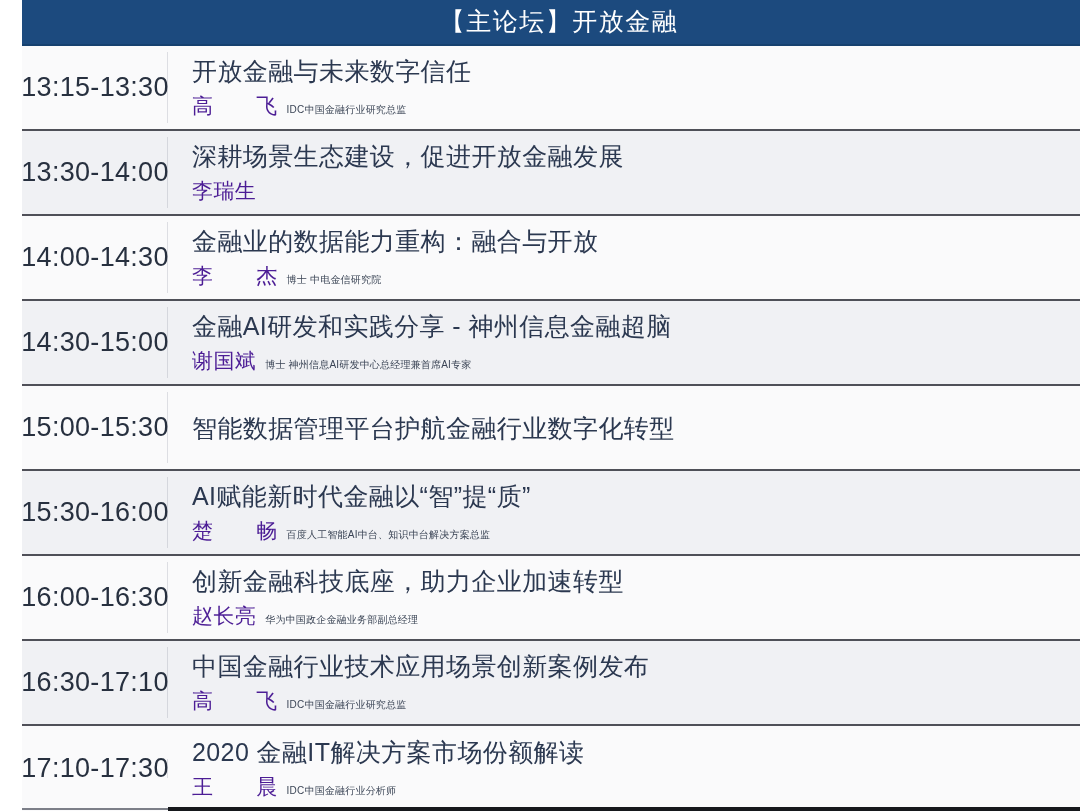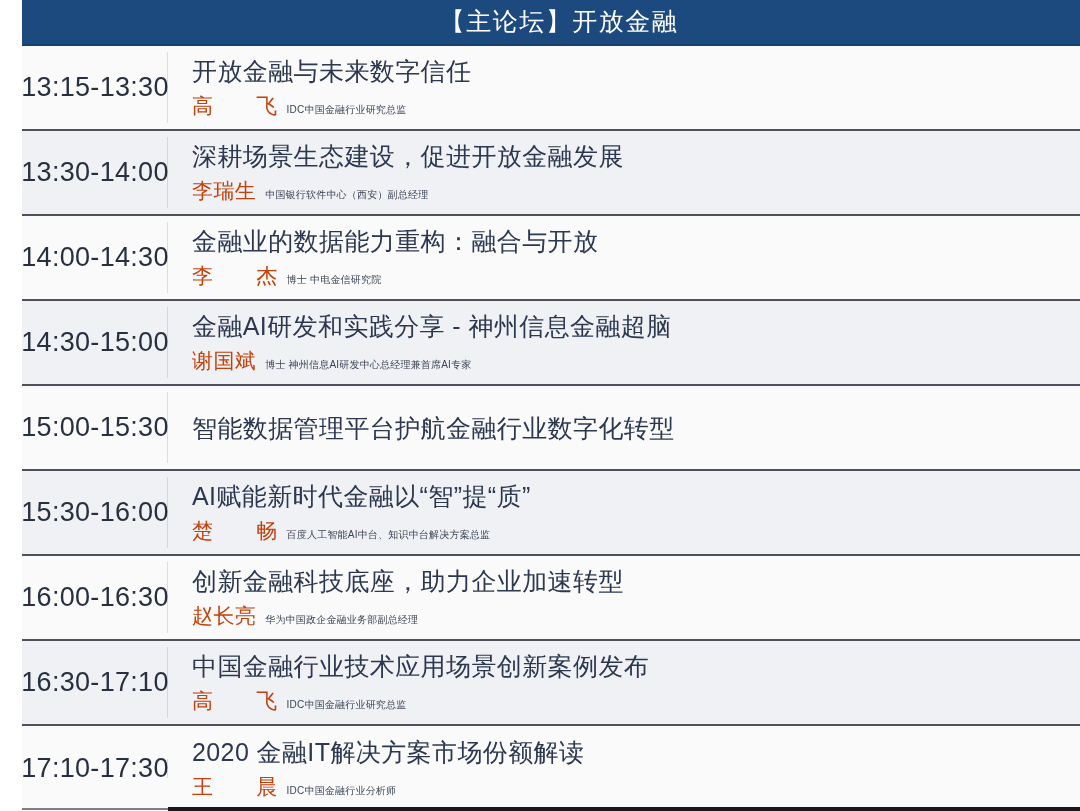--- a/index.html
+++ b/index.html
@@ -96,21 +96,21 @@
     white-space: nowrap;
   }
   .speaker-line {
     display: flex;
     align-items: baseline;
     margin-top: 5px;
     white-space: nowrap;
   }
   .speaker-name {
     font-size: 21px;
-    color: #c2410c;
+    color: #4c1d95;
     letter-spacing: 0.4px;
   }
   .speaker-affil {
     font-size: 10px;
     color: #3a4455;
     margin-left: 9px;
     letter-spacing: 0.2px;
   }
   
   .bottom-rule {
@@ -160,21 +160,20 @@
         </div>
       </div>
       <div class="row even">
         <div class="time-cell">
           <span class="time-text">13:30-14:00</span>
         </div>
         <div class="content-cell">
           <div class="session-title">深耕场景生态建设，促进开放金融发展</div>
           <div class="speaker-line">
             <span class="speaker-name">李瑞生</span>
-            <span class="speaker-affil">中国银行软件中心（西安）副总经理</span>
           </div>
         </div>
       </div>
       <div class="row odd">
         <div class="time-cell">
           <span class="time-text">14:00-14:30</span>
         </div>
         <div class="content-cell">
           <div class="session-title">金融业的数据能力重构：融合与开放</div>
           <div class="speaker-line">

